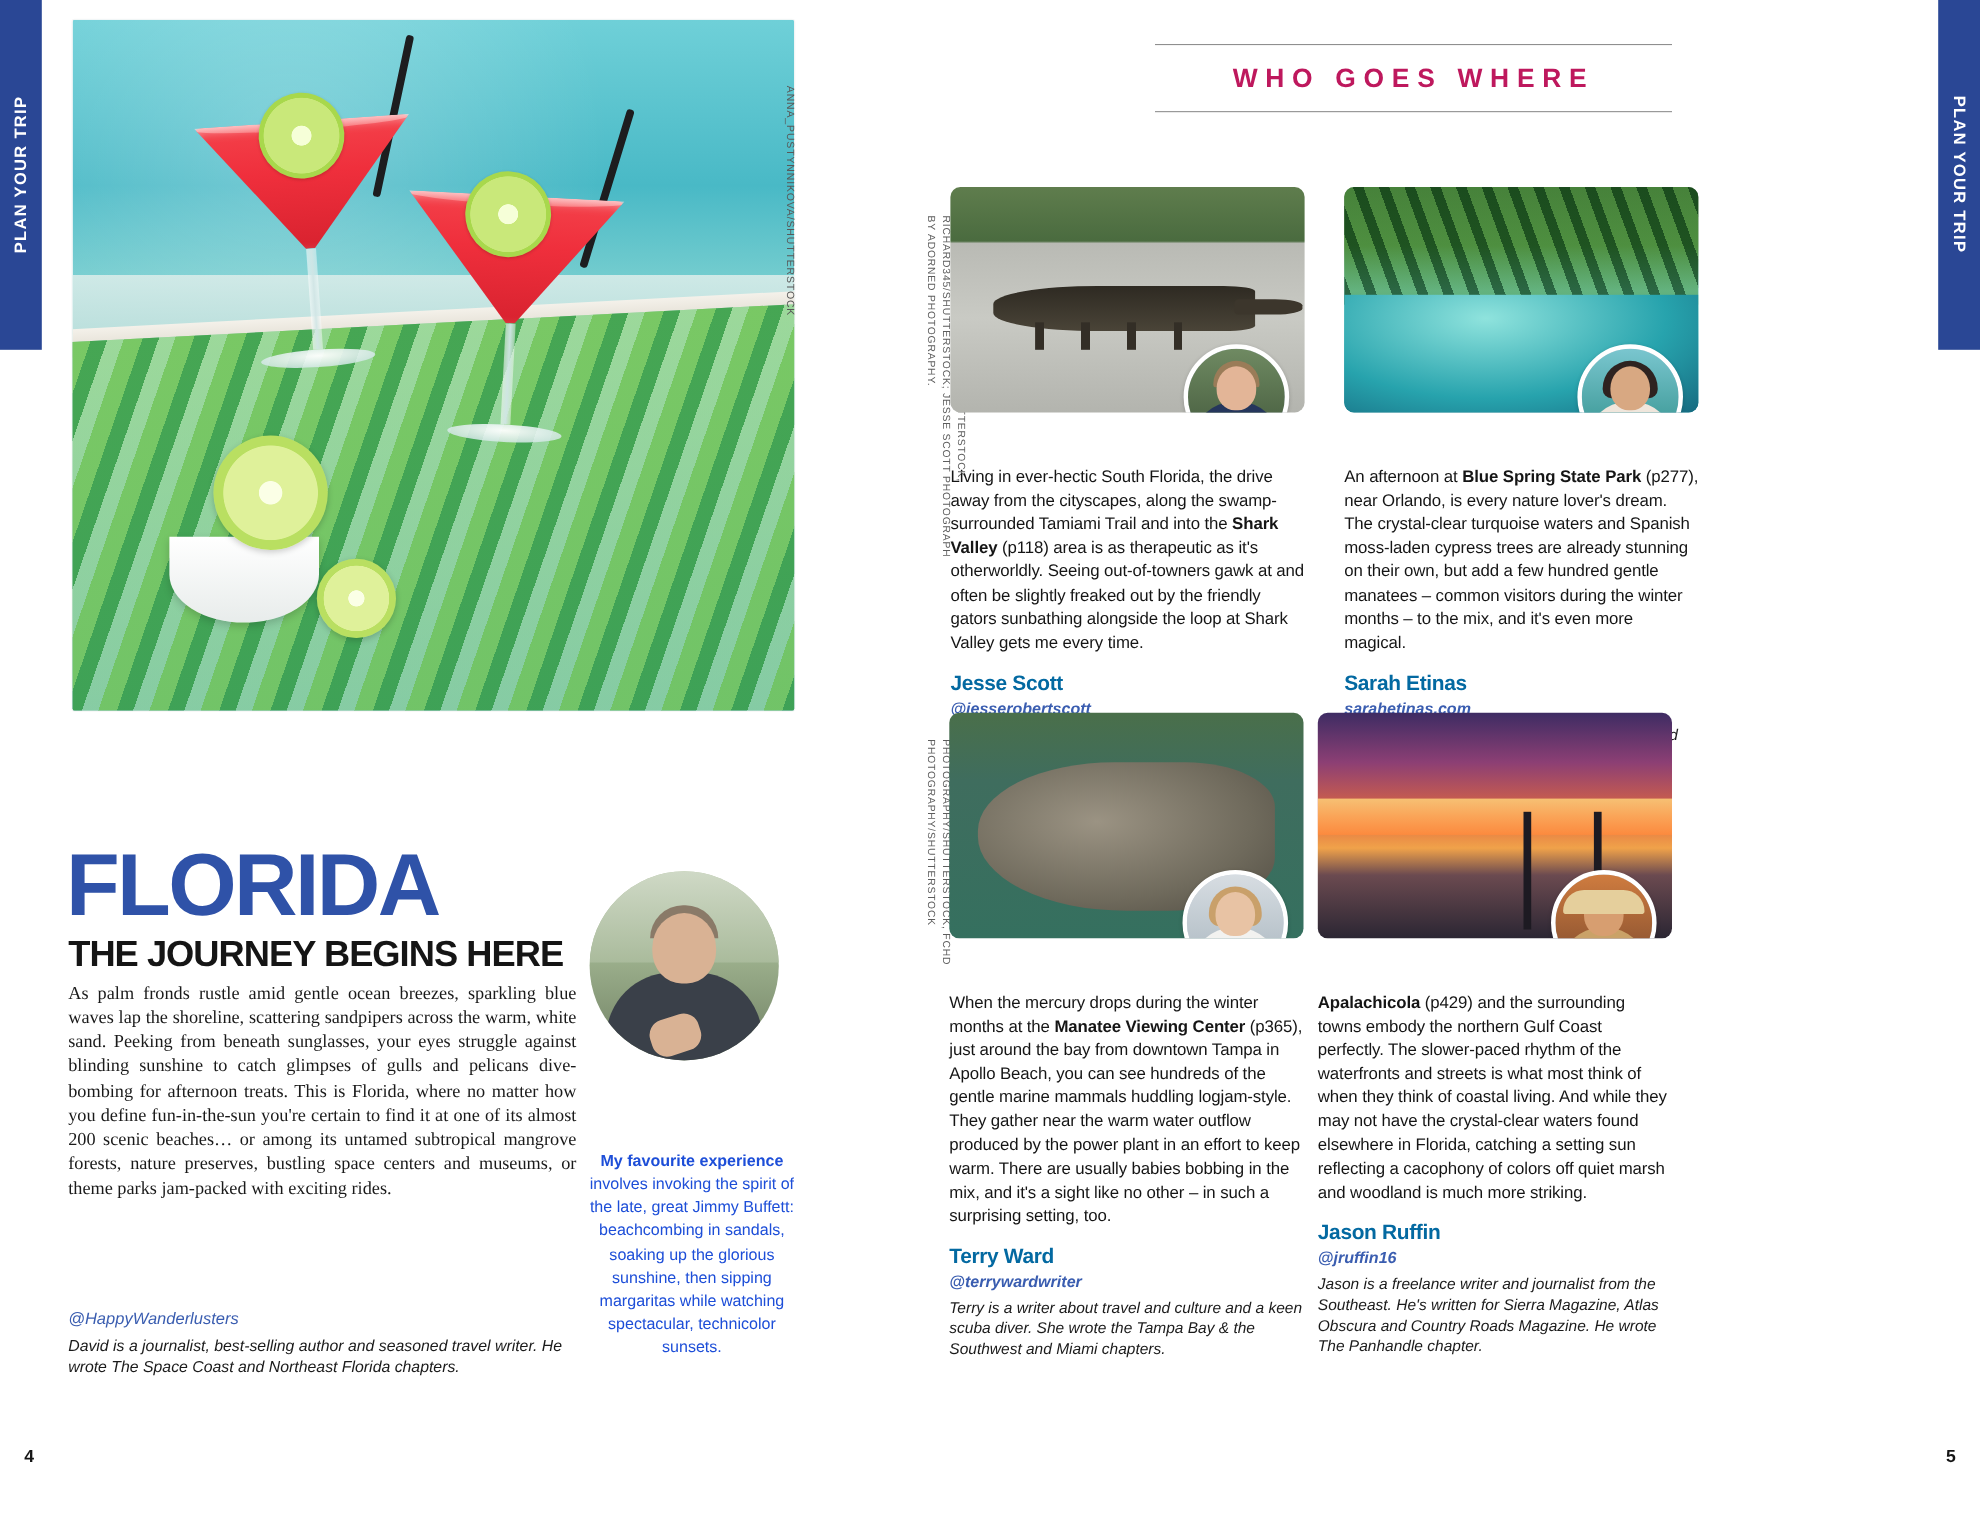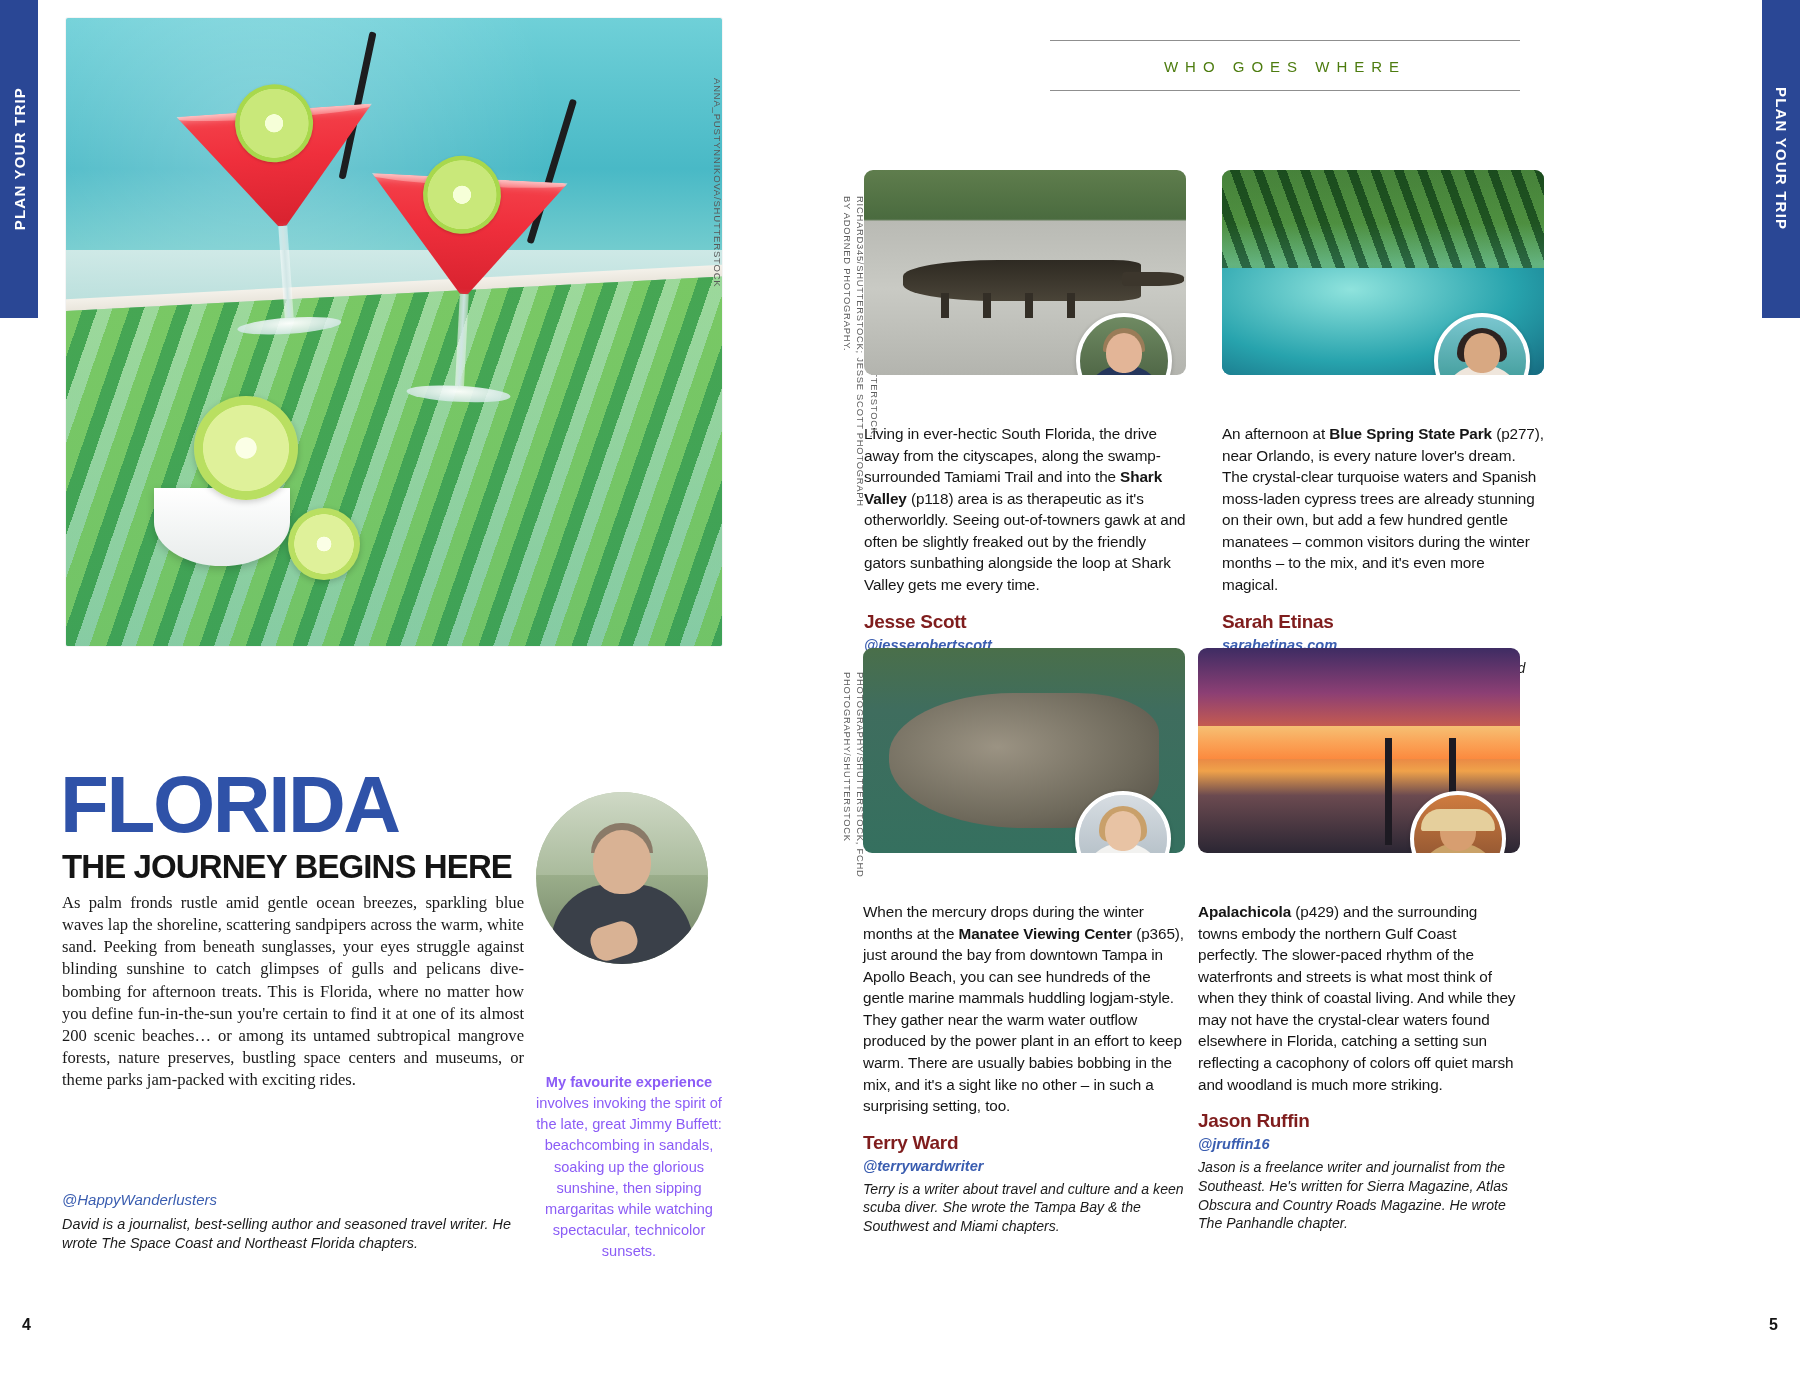--- a/index.html
+++ b/index.html
@@ -150,31 +150,31 @@
     position:absolute;left:50%;bottom:0;width:142px;height:80px;margin-left:-71px;
     border-radius:60px 60px 0 0;background:#3a4049;
   }
   .fav-photo .arm{
     position:absolute;left:32%;bottom:6px;width:46px;height:34px;
     background:#d9b294;border-radius:14px;transform:rotate(-18deg);
   }
 
   .fav-text{
     position:absolute;left:534px;top:1046px;width:190px;
-    text-align:center;font-size:14.6px;line-height:1.45;color:#8b5cf6;margin-top:26px;
+    text-align:center;font-size:14.6px;line-height:1.45;color:#1d4ed8;
   }
   .fav-text b{font-weight:800;}
 
   
   .rp{position:absolute;left:840px;top:0;width:960px;height:1385px;}
 
   .wgw-wrap{position:absolute;left:210px;top:40px;width:470px;text-align:center;}
   .rule{height:1px;background:#8f8f8f;width:100%;}
   .wgw-title{
-    font-size:15px;font-weight:400;letter-spacing:7px;color:#4d7c0f;
+    font-size:24px;font-weight:700;letter-spacing:7px;color:#be185d;
     padding:17px 0 15px 0;
   }
   .wgw-sub{
     margin-top:18px;font-size:21px;line-height:1.33;color:#1a1a1a;letter-spacing:-.2px;
   }
 
   .credit-rot{
     position:absolute;
     writing-mode:vertical-rl;
     font-size:9.4px;letter-spacing:.75px;color:#5d5d5d;
@@ -261,21 +261,21 @@
   .av3 .torso{background:#f2f2f0;}
   .av4 .bg{background:linear-gradient(180deg,#cf7c3f,#7d4a2e);}
   .av4 .head{background:#d79e70;} .av4 .hair{background:#e5cf9c;width:74px;margin-left:-37px;height:22px;border-radius:40px 40px 6px 6px;top:16%;}
   .av4 .torso{background:#caa268;}
 
   .entry .body{
     margin-top:48px;
     font-size:15.3px;line-height:1.41;color:#151515;letter-spacing:-.1px;
   }
   .entry .body b{font-weight:800;}
-  .entry .name{margin-top:15px;font-size:19px;font-weight:800;color:#7f1d1d;letter-spacing:-.3px;}
+  .entry .name{margin-top:15px;font-size:19px;font-weight:800;color:#0369a1;letter-spacing:-.3px;}
   .entry .handle{margin-top:4px;font-size:14.6px;font-style:italic;color:#3a5db0;font-weight:bold;}
   .entry .bio{margin-top:6px;font-size:14.1px;font-style:italic;line-height:1.33;color:#1b1b1b;}
 
   .pgnum{position:absolute;font-size:16px;font-weight:700;color:#151515;}
   .pg-left{left:22px;top:1316px;}
   .pg-right{right:22px;top:1316px;}
 </style>
 </head>
 <body>
 

